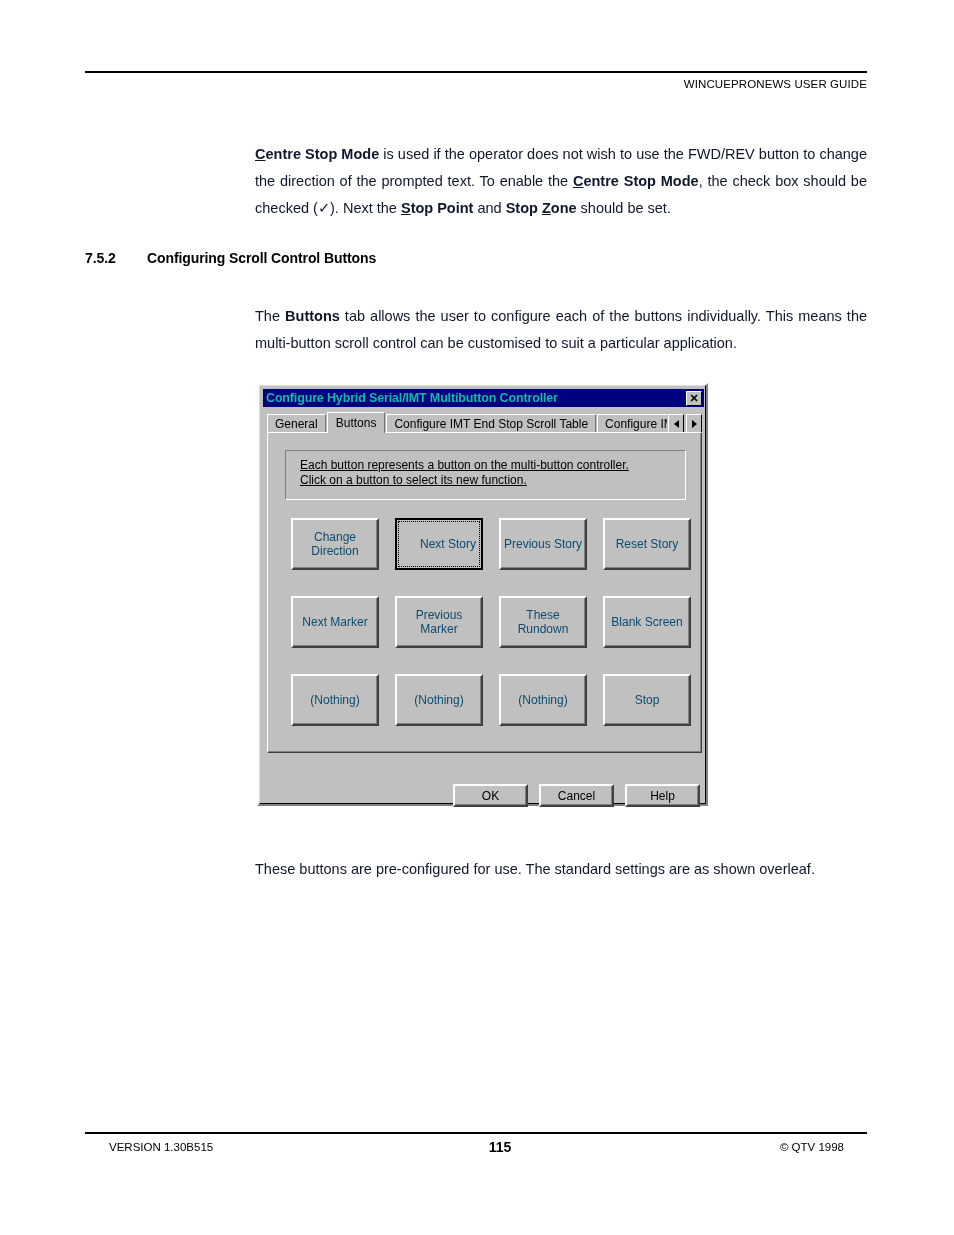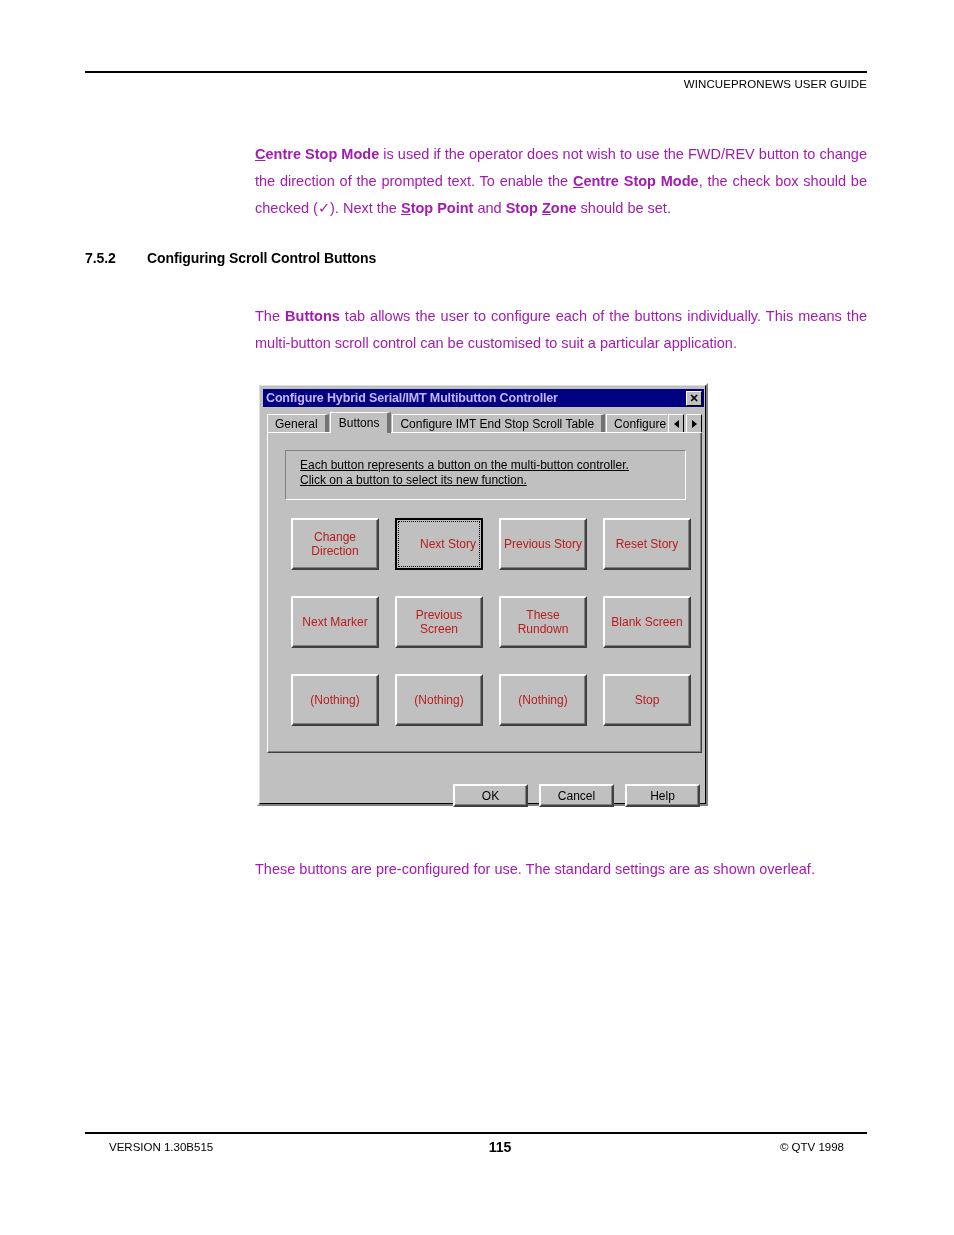--- a/index.html
+++ b/index.html
@@ -39,21 +39,21 @@
   }
 
   
   .para {
     position: absolute;
     left: 255px;
     width: 612px;
     font-size: 14.5px;
     line-height: 27px;
     text-align: justify;
-    color: #a21caf;
+    color: #0f172a;
   }
   .para.nojust { text-align: left; }
   .para b { font-weight: bold; }
   .para u { text-decoration: underline; }
 
   #para-intro { top: 126px; }
   #para-buttons-tab { top: 288px; }
   #para-preconfig { top: 841px; }
 
   
@@ -90,21 +90,21 @@
   .titlebar {
     position: absolute;
     left: 3px; top: 3px;
     width: 441px; height: 18px;
     background: #000080;
     display: flex;
     align-items: center;
     padding: 0 2px 0 3px;
   }
   .titlebar-text {
-    color: #c4b5fd;
+    color: #14b8a6;
     font-size: 12.5px;
     font-weight: bold;
     white-space: nowrap;
     flex: 1;
     letter-spacing: -0.15px;
   }
   .close-btn {
     width: 16px; height: 15px;
     background: #c0c0c0;
     border-top: 1px solid #ffffff;
@@ -128,21 +128,21 @@
     width: 435px; height: 21px;
     display: flex;
     align-items: flex-end;
   }
   .tab {
     height: 19px;
     padding: 0 7px;
     background: #c0c0c0;
     border-top: 1px solid #ffffff;
     border-left: 1px solid #ffffff;
-    border-right: 4px solid #737373;
+    border-right: 1px solid #737373;
     display: flex;
     align-items: center;
     font-size: 12px;
     white-space: nowrap;
     color: #000;
     margin-right: 1px;
     cursor: default;
   }
   .tab.active {
     height: 21px;
@@ -239,21 +239,21 @@
     border-top: 2px solid #ffffff;
     border-left: 2px solid #ffffff;
     border-right: 2px solid #404040;
     border-bottom: 2px solid #404040;
     display: flex;
     align-items: center;
     justify-content: center;
     text-align: center;
     font-size: 12px;
     line-height: 14px;
-    color: #b91c1c;
+    color: #0c4a6e;
     cursor: default;
     position: relative;
   }
   .fnbtn::after {
     content: "";
     position: absolute;
     left: 0; top: 0; right: 0; bottom: 0;
     border-right: 1px solid #808080;
     border-bottom: 1px solid #808080;
     pointer-events: none;
@@ -391,21 +391,21 @@
             </div>
           <div class="fnbtn">
               <span class="lbl">Reset Story</span>
             </div>
 
           <div class="fnbtn">
               <span class="lbl">Next Marker</span>
             </div>
           <div class="fnbtn">
               <span class="lbl">Previous
-Screen</span>
+Marker</span>
             </div>
           <div class="fnbtn">
               <span class="lbl">These
 Rundown</span>
             </div>
           <div class="fnbtn">
               <span class="lbl">Blank Screen</span>
             </div>
 
           <div class="fnbtn">

